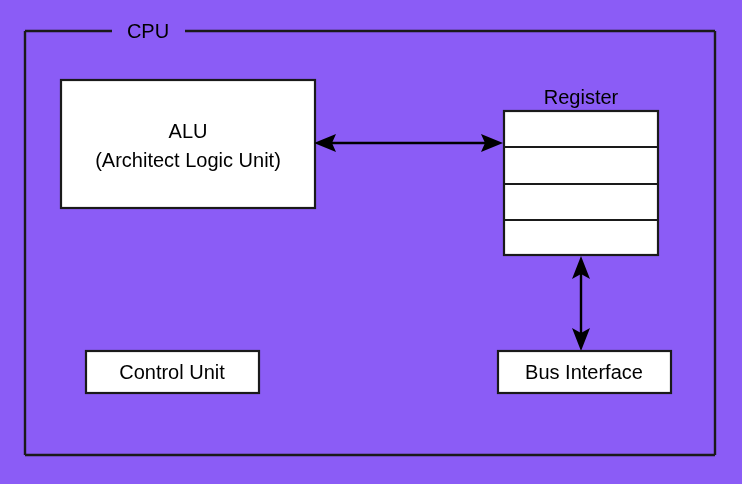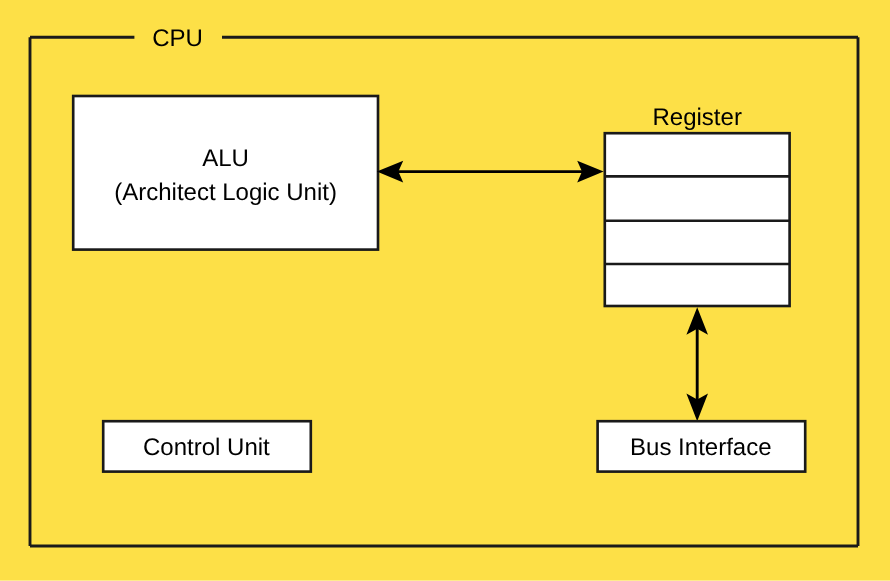--- a/index.html
+++ b/index.html
@@ -8,21 +8,21 @@
     background: #ffffff;
   }
   body {
     font-family: "Liberation Sans", sans-serif;
     color: #000000;
   }
   #canvas {
     position: relative;
     width: 742px;
     height: 484px;
-    background: #fde047;
+    background: #8b5cf6;
     overflow: hidden;
   }
   svg.diagram {
     position: absolute;
     left: 0;
     top: 0;
     width: 742px;
     height: 484px;
   }
   .dtext {

